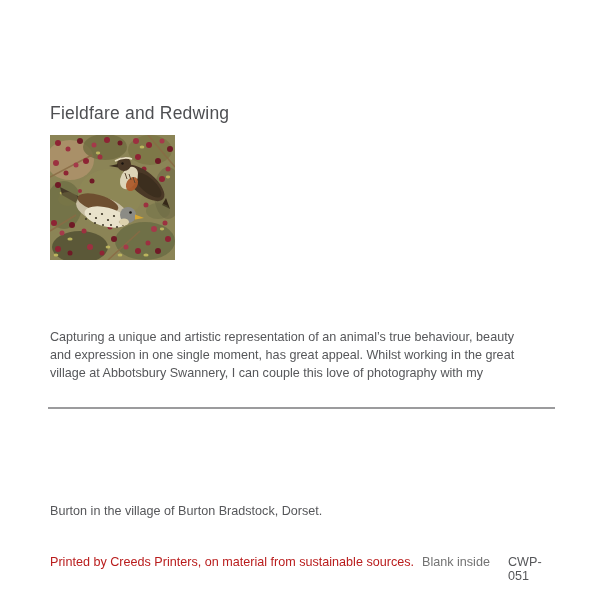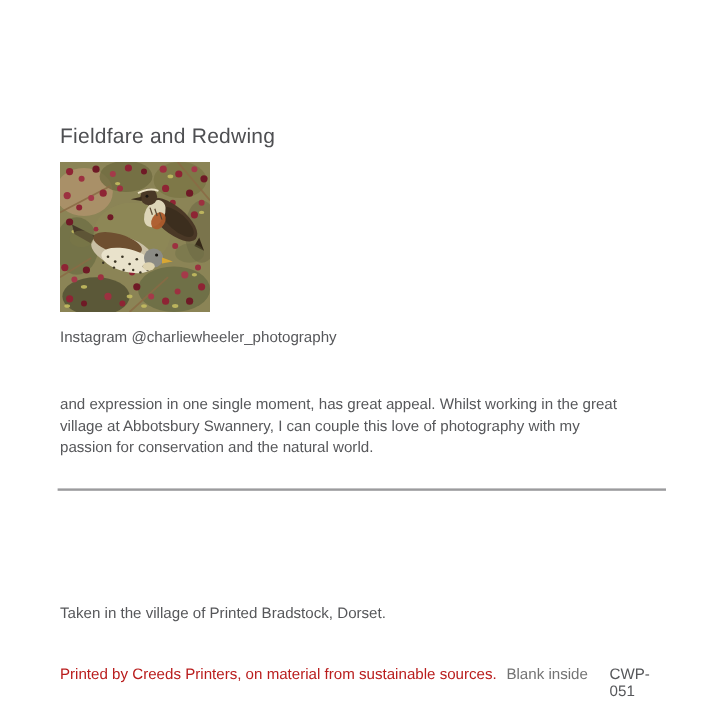--- a/index.html
+++ b/index.html
@@ -211,30 +211,29 @@
       <circle cx="80.5" cy="77.5" r="1.3" fill="#15120e"></circle>
       <path d="M85 79.5 L94 83 L85 84.5 Z" fill="#d8a733"></path>
       <ellipse cx="74" cy="87" rx="5" ry="3.5" fill="#ddd2ae"></ellipse>
     </g>
 
     <ellipse cx="18" cy="64" rx="10" ry="7" fill="#7c7747" opacity="0.45"></ellipse>
     <ellipse cx="108" cy="76" rx="12" ry="8" fill="#6a6c44" opacity="0.4"></ellipse>
   </svg>
 
   <div class="credits">
-    <div>Instagram @charliewheeler_photography</div>
   </div>
 
   <div class="description">
+    <div>Capturing a unique and artistic representation of an animal’s true behaviour, beauty</div>
     <div>and expression in one single moment, has great appeal. Whilst working in the great</div>
     <div>village at Abbotsbury Swannery, I can couple this love of photography with my</div>
-    <div>passion for conservation and the natural world.</div>
   </div>
 
   <div class="divider"></div>
 
-  <div class="location">Taken in the village of Printed Bradstock, Dorset.</div>
+  <div class="location">Burton in the village of Burton Bradstock, Dorset.</div>
 
   <div class="footer-printed">Printed by Creeds Printers, on material from sustainable sources.</div>
   <div class="footer-blank">Blank inside</div>
   <div class="footer-code">CWP-051</div>
 
 </div>
 
 </body></html>

